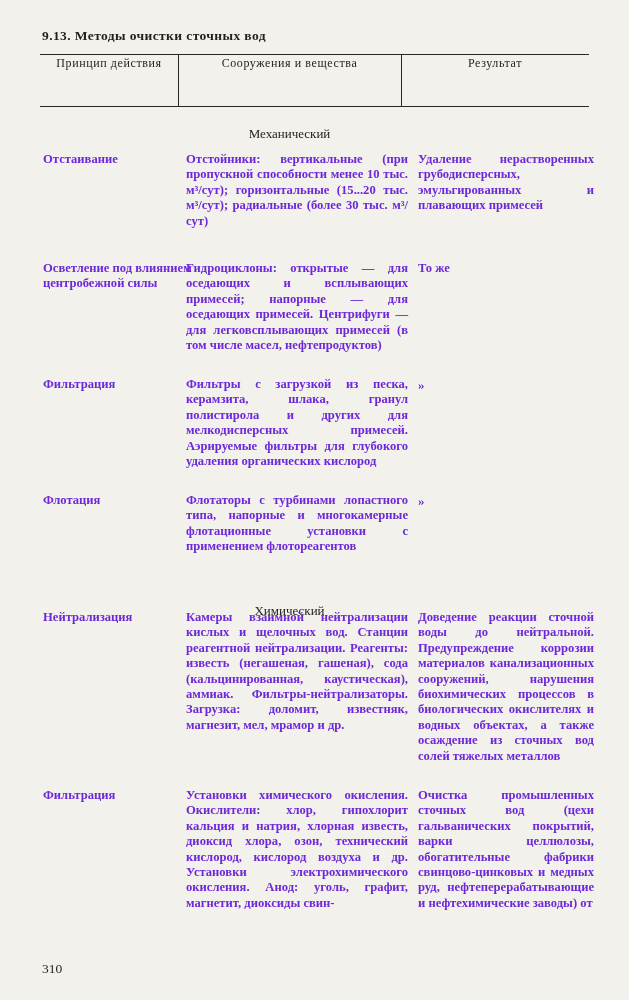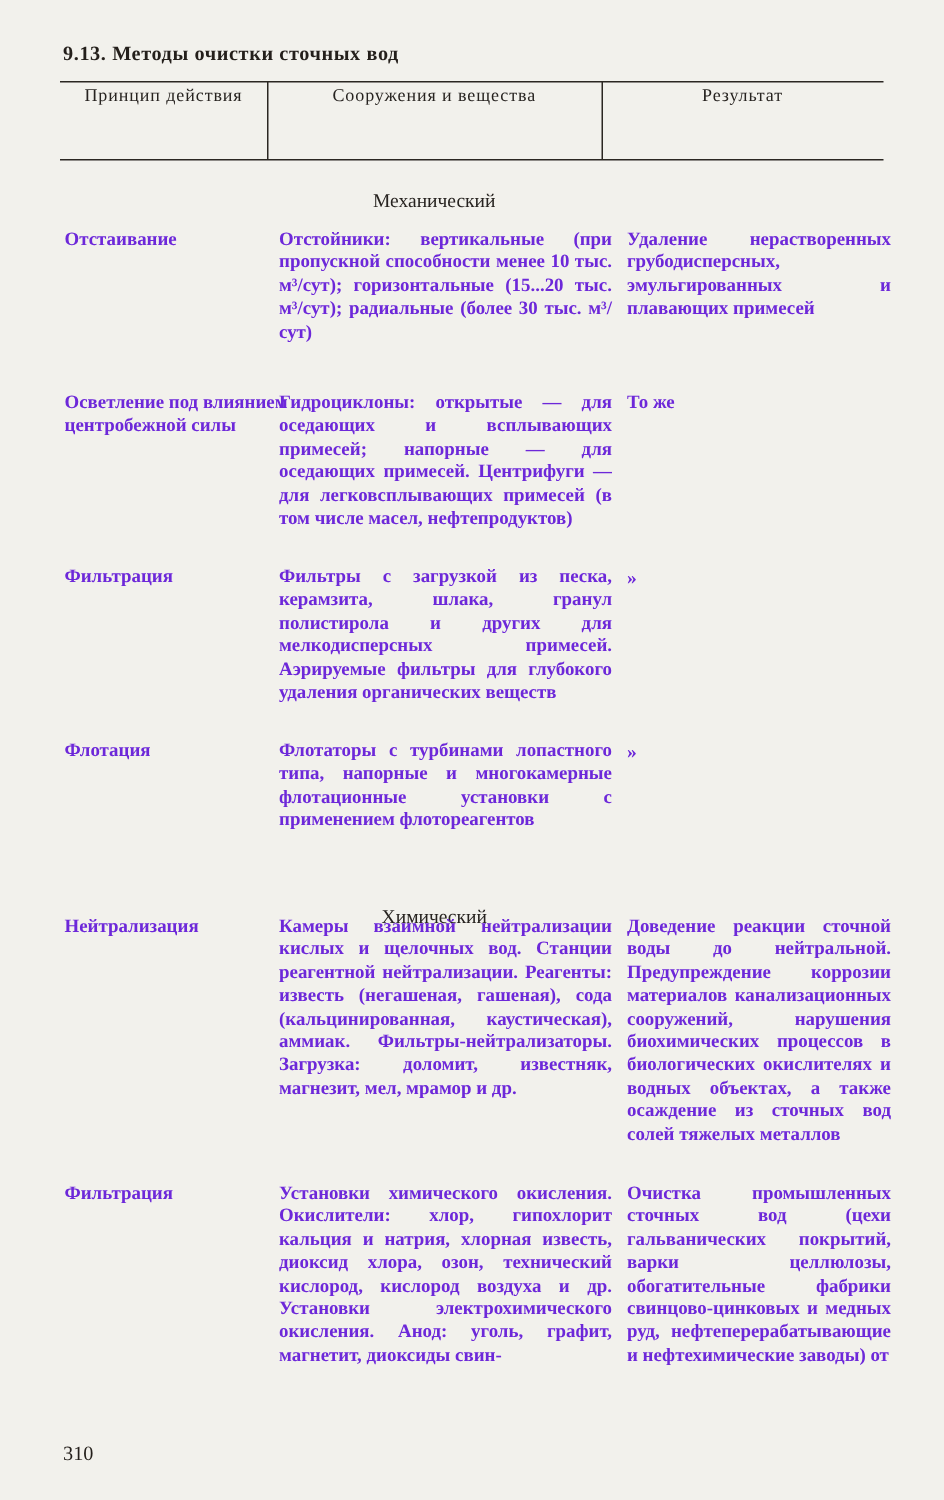--- a/index.html
+++ b/index.html
@@ -138,21 +138,21 @@
   </div>
 
   <div class="row" style="top:261px;">
     <div class="cell c1">Осветление под влиянием центробежной силы</div>
     <div class="cell c2">Гидроциклоны: открытые — для оседающих и всплывающих примесей; напорные — для оседающих примесей. Центрифуги — для легковсплывающих примесей (в том числе масел, нефтепродуктов)</div>
     <div class="cell c3 plain">То же</div>
   </div>
 
   <div class="row" style="top:377px;">
     <div class="cell c1">Фильтрация</div>
-    <div class="cell c2">Фильтры с загрузкой из песка, керамзита, шлака, гранул полистирола и других для мелкодисперсных примесей. Аэрируемые фильтры для глубокого удаления органических веществ</div>
+    <div class="cell c2">Фильтры с загрузкой из песка, керамзита, шлака, гранул полистирола и других для мелкодисперсных примесей. Аэрируемые фильтры для глубокого удаления органических кислород</div>
     <div class="cell c3 plain ditto">»</div>
   </div>
 
   <div class="row" style="top:493px;">
     <div class="cell c1">Флотация</div>
     <div class="cell c2">Флотаторы с турбинами лопастного типа, напорные и многокамерные флотационные установки с применением флотореагентов</div>
     <div class="cell c3 plain ditto">»</div>
   </div>
 
   <div class="section-title" style="top:583px;margin-top:20px;">Химический</div>

